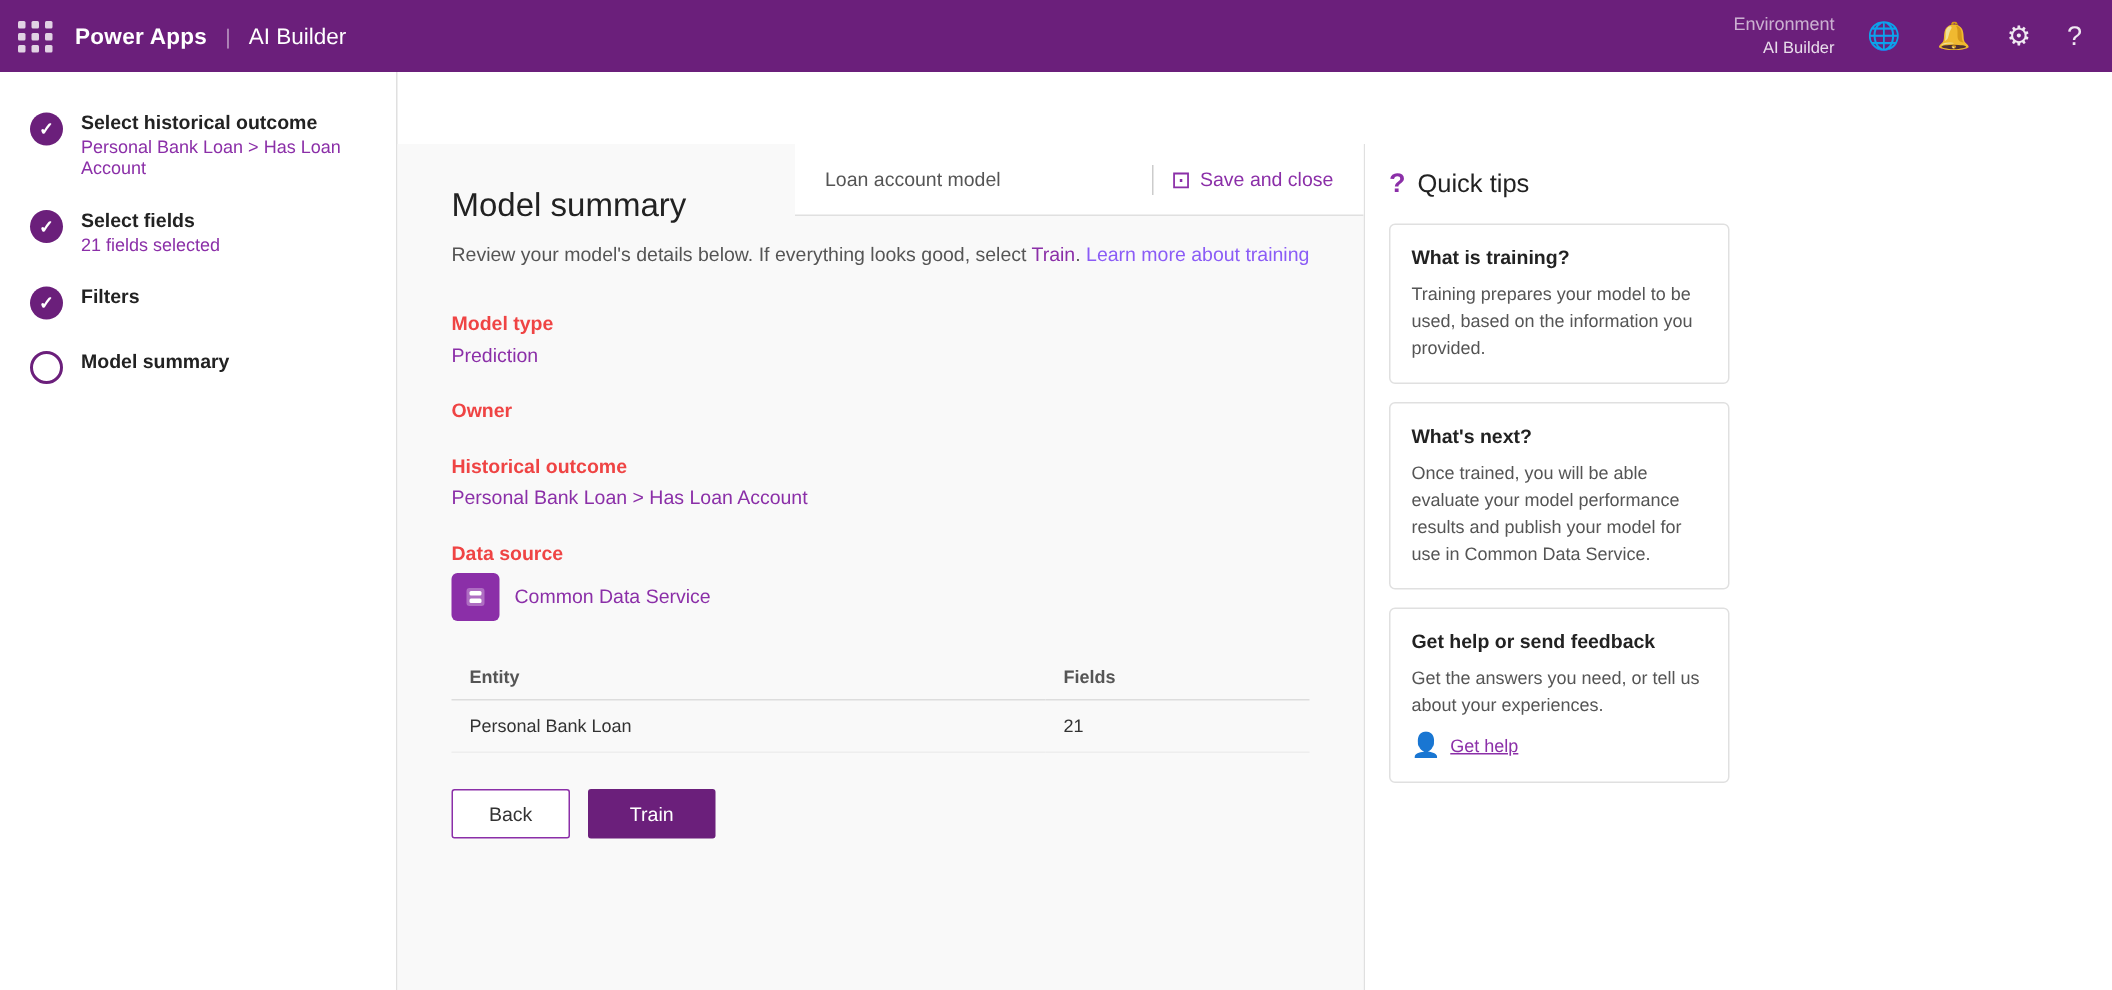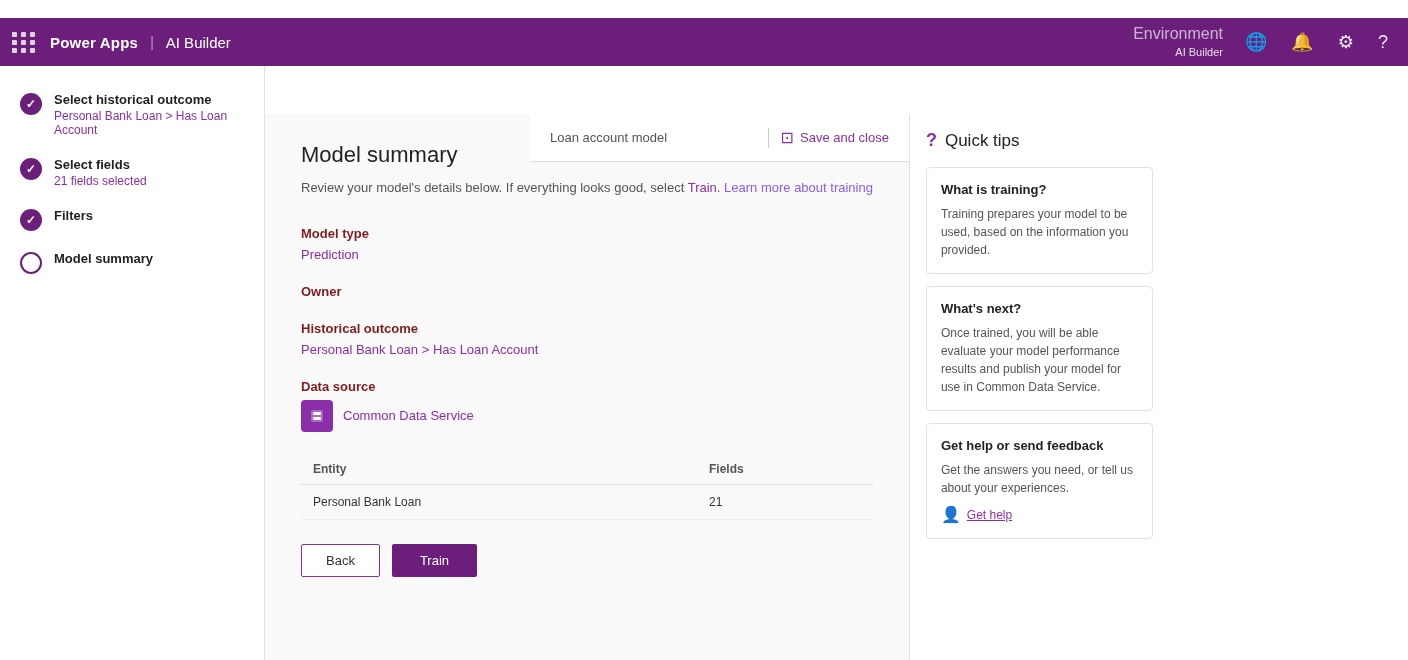--- a/index.html
+++ b/index.html
@@ -7,30 +7,29 @@
 
     
     .topnav {
       background: #6b1f7b;
       height: 48px;
       display: flex;
       align-items: center;
       padding: 11px 12px;
       color: #fff;
       gap: 8px;
-      margin-top: 18px;
     }
     .topnav-dots { display: grid; grid-template-columns: repeat(3,6px); gap: 3px; cursor: pointer; }
     .topnav-dots span { width: 5px; height: 5px; background: rgba(255,255,255,0.8); border-radius: 1px; display: block; }
     .topnav-title { font-size: 15px; font-weight: 600; letter-spacing: 0.2px; margin-left: 6px; }
     .topnav-sep { color: rgba(255,255,255,0.5); margin: 0 4px; }
     .topnav-subtitle { font-size: 15px; font-weight: 400; }
     .topnav-spacer { flex: 1; }
     .topnav-env { display: flex; flex-direction: column; align-items: flex-end; margin-right: 6px; font-size: 11px; color: rgba(255,255,255,0.85); line-height: 1.3; }
-    .topnav-env-label { font-size: 16px; color: rgba(255,255,255,0.65); }
+    .topnav-env-label { font-size: 12px; color: rgba(255,255,255,0.65); }
     .topnav-icon { color: #fff; font-size: 18px; margin: 0 8px; cursor: pointer; opacity: 0.9; }
 
     
     .layout { display: flex; height: calc(660px - 48px); }
 
     
     .sidebar {
       width: 265px;
       min-width: 265px;
       background: #fff;
@@ -82,21 +81,21 @@
       margin-top: 48px; 
       background: #f9f9f9;
     }
     .content-wrapper {
       padding: 28px 36px 40px 36px;
     }
     .page-title { font-size: 22px; font-weight: 300; color: #222; margin-bottom: 10px; }
     .page-desc { font-size: 13px; color: #555; margin-bottom: 28px; line-height: 1.5; }
     .page-desc a { color: #8b2fa8; text-decoration: none; }
 
-    .section-label { font-size: 13px; font-weight: 600; color: #7f1d1d; margin-bottom: 6px; }
+    .section-label { font-size: 13px; font-weight: 600; color: #ef4444; margin-bottom: 6px; }
     .section-value { font-size: 13px; color: #8b2fa8; margin-bottom: 20px; }
     .section-block { margin-bottom: 22px; }
 
     .data-source-row { display: flex; align-items: center; gap: 10px; }
     .ds-icon {
       width: 32px; height: 32px; background: #8b2fa8; border-radius: 4px;
       display: flex; align-items: center; justify-content: center; color: #fff; font-size: 14px; flex-shrink: 0;
     }
 
     

